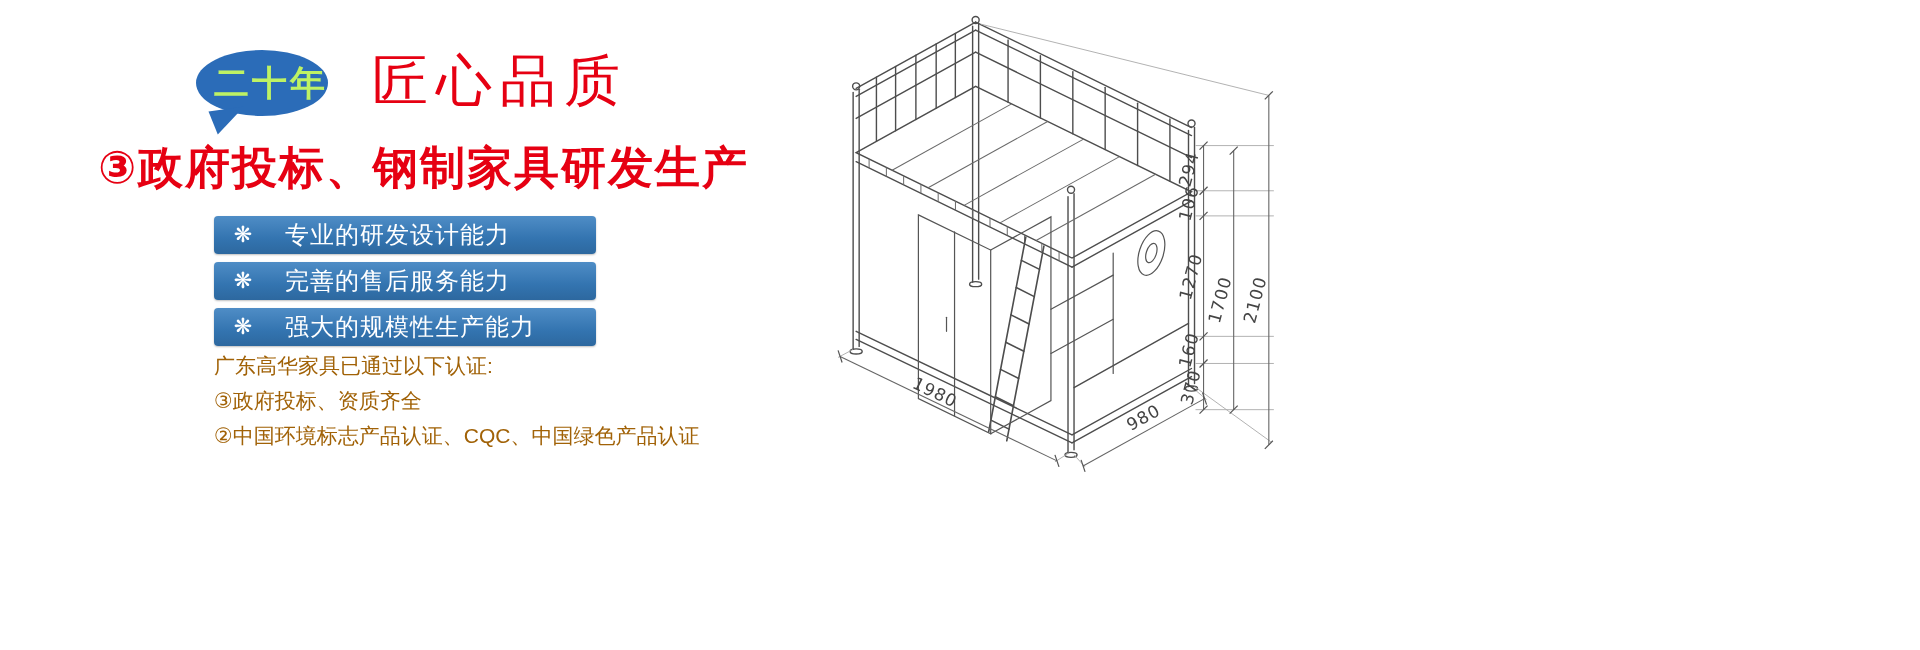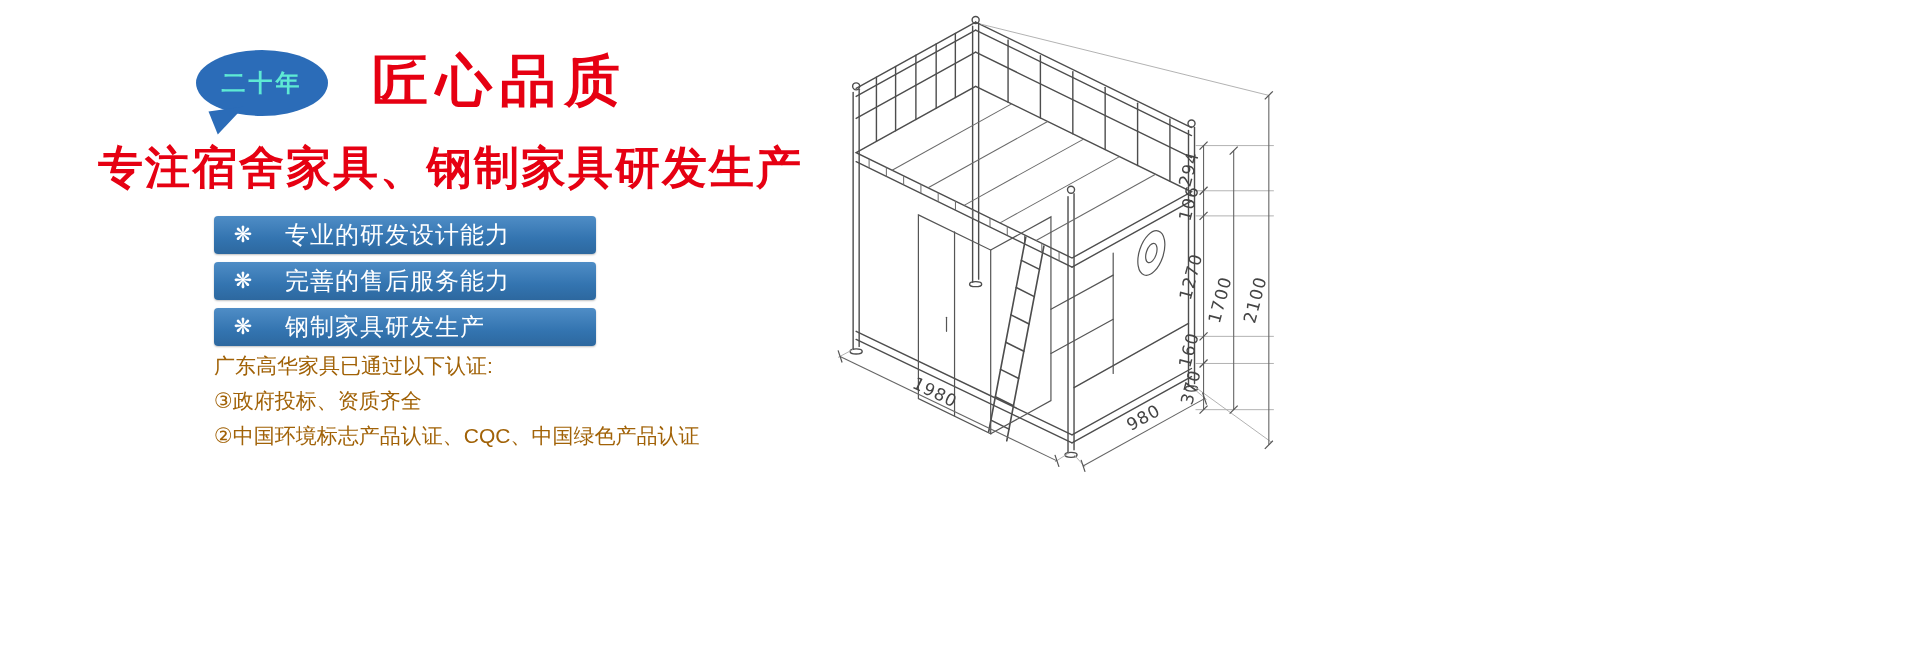--- a/index.html
+++ b/index.html
@@ -4,31 +4,31 @@
 <style>
   html,body{margin:0;padding:0;background:#fff;}
   .stage{
     position:relative;width:1920px;height:650px;background:#ffffff;overflow:hidden;
     font-family:"Liberation Sans","DejaVu Sans",sans-serif;
   }
   
   .bubble{
     position:absolute;left:196px;top:50px;width:132px;height:66px;
     background:#2b6cb8;border-radius:50%;
-    display:flex;align-items:center;justify-content:center;
-    color:#5eead4;font-size:24px;font-weight:bold;letter-spacing:3px;
+    display:flex;align-items:center;justify-content:flex-end;
+    color:#bef264;font-size:35px;font-weight:bold;letter-spacing:3px;
   }
   .bubble::after{
     content:"";position:absolute;left:14px;bottom:-17px;width:0;height:0;
     border-top:24px solid #2b6cb8;border-right:30px solid transparent;
     border-left:6px solid transparent;transform:rotate(-8deg);
   }
   .headline{
     position:absolute;left:372px;top:44px;margin:0;
-    color:#e60012;font-size:56px;font-weight:bold;letter-spacing:8px;white-space:nowrap;
+    color:#e60012;font-size:56px;font-weight:normal;letter-spacing:8px;white-space:nowrap;
   }
   .subheadline{
     position:absolute;left:98px;top:138px;margin:0;
     color:#e60012;font-size:45px;font-weight:bold;letter-spacing:2px;white-space:nowrap;
   }
   .features{position:absolute;left:214px;top:216px;display:flex;flex-direction:column;gap:8px;}
   .feature{
     width:382px;height:38px;border-radius:4px;
     background:linear-gradient(180deg,#4f8dc6 0%,#3374b0 60%,#2d689f 100%);
     display:flex;align-items:center;padding-left:12px;box-sizing:border-box;color:#fff;
@@ -47,34 +47,34 @@
 </head>
 <body>
 
 <div class="stage">
 
   <div class="bubble">
     <span>二十年</span>
   </div>
 
   <h1 class="headline">匠心品质</h1>
-  <h2 class="subheadline">专注宿舍家具、钢制家具研发生产</h2>
+  <h2 class="subheadline">③政府投标、钢制家具研发生产</h2>
 
   <div class="features">
     <div class="feature">
       <span class="f-icon">❋</span>
       <span class="f-label">专业的研发设计能力</span>
     </div>
     <div class="feature">
       <span class="f-icon">❋</span>
       <span class="f-label">完善的售后服务能力</span>
     </div>
     <div class="feature">
       <span class="f-icon">❋</span>
-      <span class="f-label">钢制家具研发生产</span>
+      <span class="f-label">强大的规模性生产能力</span>
     </div>
   </div>
 
   <div class="certs">
     <div class="cert-line">广东高华家具已通过以下认证:</div>
     <div class="cert-line">③政府投标、资质齐全</div>
     <div class="cert-line">②中国环境标志产品认证、CQC、中国绿色产品认证</div>
   </div>
 
   <svg class="diagram" viewBox="0 0 490 490" aria-hidden="true">

